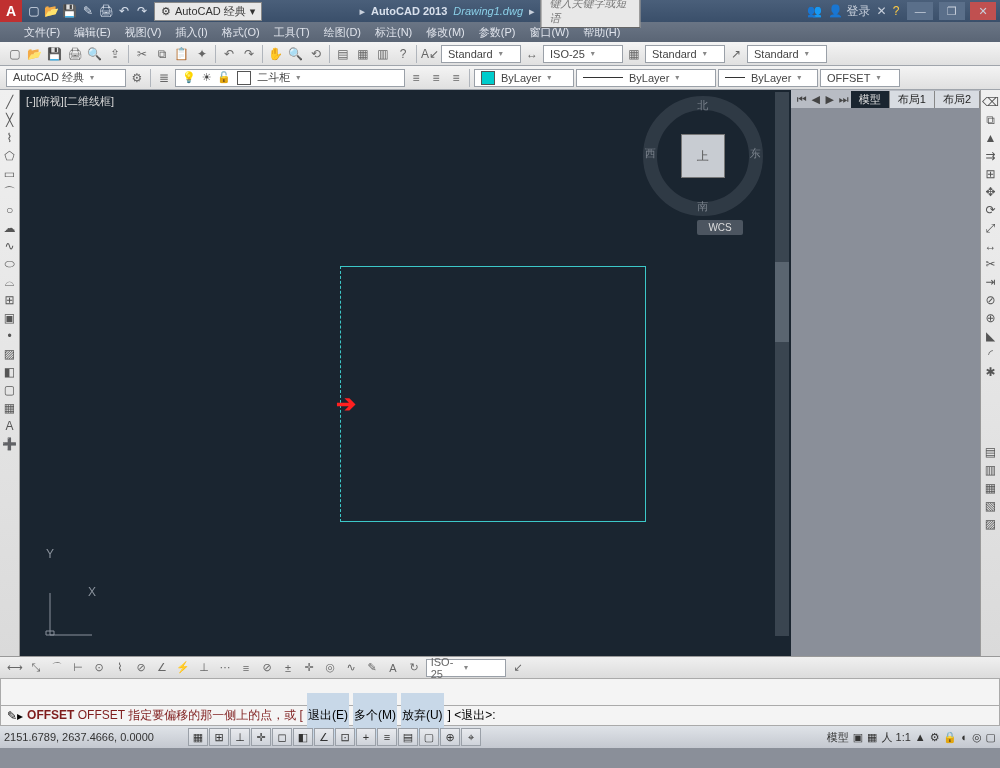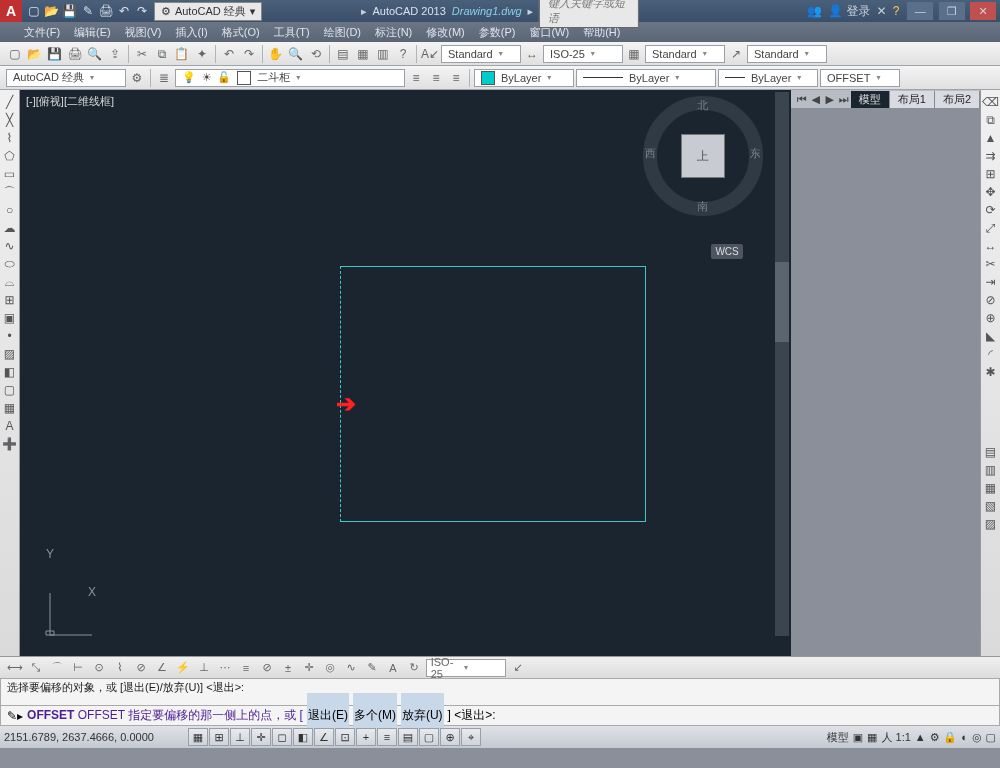--- a/index.html
+++ b/index.html
@@ -3,21 +3,21 @@
 <meta charset="utf-8">
 <style>
 * { margin:0; padding:0; box-sizing:border-box; font-family:"Microsoft YaHei",Arial,sans-serif; }
 body { width:1000px; height:768px; background:#8a8f99; overflow:hidden; font-size:11px; }
 .titlebar { height:22px; background:linear-gradient(#4a5f7a,#3a4f6a); display:flex; align-items:center; color:#c8d0dc; position:relative; }
 .titlebar .logo { width:22px; height:22px; background:#c03030; color:#fff; display:flex; align-items:center; justify-content:center; font-weight:bold; font-size:14px; }
 .titlebar .qat { display:flex; gap:2px; padding:0 4px; }
 .titlebar .qat span { width:16px; height:16px; display:flex; align-items:center; justify-content:center; color:#d8e0ec; font-size:12px; }
 .titlebar .wsdrop { background:#e8e8e8; color:#333; padding:1px 6px; border:1px solid #888; font-size:11px; display:flex; align-items:center; gap:4px; }
 .titlebar .center { position:absolute; left:50%; transform:translateX(-50%); display:flex; align-items:center; gap:6px; }
-.titlebar .center .app { color:#d8e0ec; }
+.titlebar .center .app { color:#d8e0ec;font-weight:bold; }
 .titlebar .center .doc { color:#8bd0e8;font-style:italic; }
 .titlebar .search { background:#e8e8e8; color:#777; font-style:italic; padding:1px 8px; border:1px solid #666; font-size:11px; width:100px; }
 .titlebar .right { position:absolute; right:4px; display:flex; align-items:center; gap:6px; }
 .titlebar .right span { font-size:12px; }
 .titlebar .winbtns span { width:26px; height:18px; display:inline-flex; align-items:center; justify-content:center; background:#5a6f8a; margin-left:2px; font-size:11px; }
 .titlebar .winbtns .close { background:#c05050; }
 .menubar { height:20px; background:linear-gradient(#6a7585,#5a6575); display:flex; align-items:center; padding:0 18px; gap:2px; color:#e0e4ec; font-size:11px; }
 .menubar span { padding:2px 6px; }
 .ribbon1,.ribbon2 { height:24px; background:linear-gradient(#f4f4f4,#e0e0e0); border-bottom:1px solid #a0a5ac; display:flex; align-items:center; padding:0 6px; gap:2px; }
 .ribbon1 .ic,.ribbon2 .ic { width:18px; height:18px; display:flex; align-items:center; justify-content:center; color:#666; font-size:12px; border:1px solid transparent; }
@@ -39,32 +39,32 @@
 .ucs .y { position:absolute; left:10px; top:-40px; }
 .ucs .x { position:absolute; left:52px; top:-2px; }
 .ucs svg { stroke:#8a929c; fill:none; }
 .vcube { position:absolute; right:28px; top:6px; width:120px; height:120px; color:#7a828c; text-align:center; }
 .vcube .ring { position:absolute; inset:0; border:14px solid rgba(90,98,110,.35); border-radius:50%; }
 .vcube .cube { position:absolute; left:38px; top:38px; width:44px; height:44px; background:#c8ccd2; border:1px solid #777; display:flex; align-items:center; justify-content:center; color:#555; font-size:12px; }
 .vcube .n { position:absolute; top:2px; left:0; right:0; }
 .vcube .s { position:absolute; bottom:2px; left:0; right:0; }
 .vcube .w { position:absolute; left:2px; top:50px; }
 .vcube .e { position:absolute; right:2px; top:50px; }
-.wcs { position:absolute; right:48px; top:130px; background:rgba(110,118,128,.6); color:#ddd; padding:2px 4px; font-size:10px; border-radius:2px;margin-top:24px; }
+.wcs { position:absolute; right:48px; top:130px; background:rgba(110,118,128,.6); color:#ddd; padding:2px 11px; font-size:10px; border-radius:2px; }
 .sbar { position:absolute; right:2px; top:2px; bottom:20px; width:14px; background:#3a4550; }
 .sbar .thumb { position:absolute; top:170px; width:14px; height:80px; background:#5a6570; }
 .tabs { height:18px; background:#b8bcc4; display:flex; align-items:center; font-size:11px; color:#222; padding-left:4px; }
 .tabs .nav span { width:14px; display:inline-block; text-align:center; color:#444; }
 .tabs .tab { padding:1px 8px; border-right:1px solid #888; background:#d8dce2; }
 .tabs .tab.active { background:#1a2530; color:#e0e0e0; }
 .dtool { height:22px; background:linear-gradient(#f0f0f0,#dcdcdc); border-top:1px solid #999; display:flex; align-items:center; padding:0 6px; gap:3px; }
 .dtool span { width:18px; height:16px; display:flex; align-items:center; justify-content:center; color:#666; font-size:11px; }
 .cmdhist { height:28px; background:#f4f4f4; border:1px solid #aaa; padding:2px 6px; font-size:11px; color:#222; line-height:13px; font-family:SimSun,monospace; overflow:hidden; }
 .cmdline { height:20px; background:#f4f4f4; border:1px solid #aaa; border-top:none; display:flex; align-items:center; padding:0 6px; font-size:12px; gap:4px; font-family:SimSun,monospace; }
-.cmdline .pr { color:#4c1d95; }
+.cmdline .pr { color:#7f1d1d; }
 .cmdline .hl { background:#c8d8e8; padding:14px 1px; }
 .status { height:22px; background:linear-gradient(#dfe3e8,#c4c8d0); display:flex; align-items:center; font-size:11px; color:#333; padding:0 4px; gap:4px; }
 .status .coords { width:180px; }
 .status .btns { display:flex; gap:1px; }
 .status .btns span { width:20px; height:18px; background:linear-gradient(#e8eaee,#cfd3da); border:1px solid #9aa0a8; display:flex; align-items:center; justify-content:center; font-size:11px; }
 .status .right { margin-left:auto; display:flex; align-items:center; gap:4px; }
 </style>
 </head>
 <body>
 
@@ -311,21 +311,20 @@
   <span>A</span>
   <span>↻</span>
   <div class="drop" style="width:80px">
       <span>ISO-25</span>
       <span class="arr">▾</span>
     </div>
   <span>↙</span>
 </div>
 
 <div class="cmdhist">
-  <div>选择要偏移的对象，或 [退出(E)/放弃(U)] &lt;退出&gt;:</div>
 </div>
 
 <div class="cmdline">
   <span>✎▸</span>
   <span class="pr"><b>OFFSET</b> <span style="display:inline">OFFSET 指定要偏移的那一侧上的点，或 [</span></span>
   <span class="hl">退出(E)</span>
   <span class="hl">多个(M)</span>
   <span class="hl">放弃(U)</span>
   <span>] &lt;退出&gt;:</span>
 </div>

